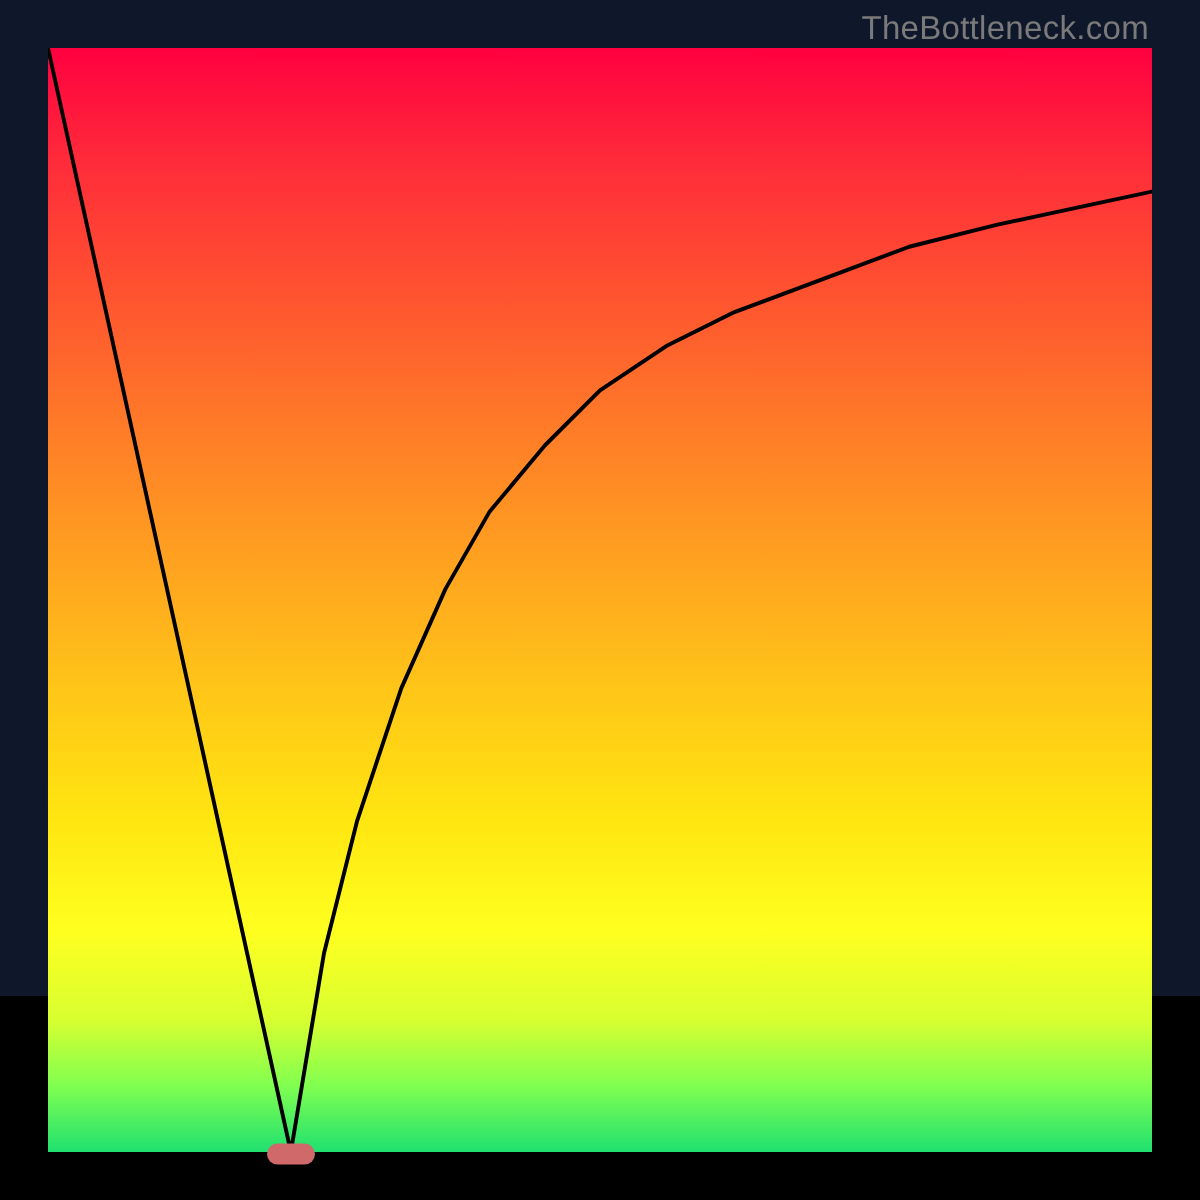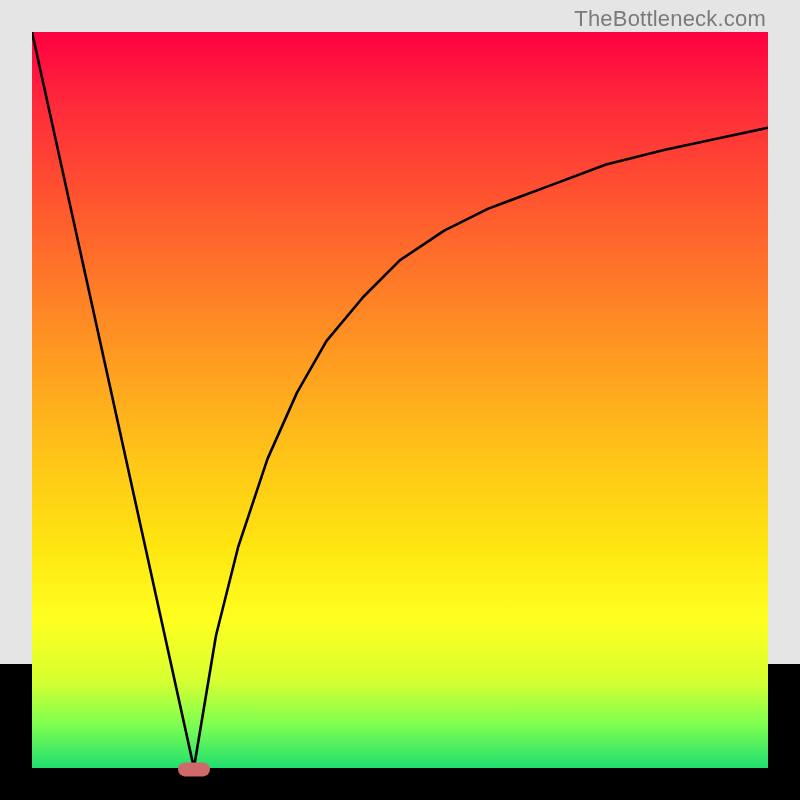--- a/index.html
+++ b/index.html
@@ -8,21 +8,21 @@
     width: 800px;
     height: 800px;
     overflow: hidden;
     background: #000;
     font-family: Arial, Helvetica, sans-serif;
   }
   .frame {
     position: relative;
     width: 800px;
     height: 664px;
-    background: #e5e5e5;
+    background: #0f172a;
   }
   .plot-area {
     position: absolute;
     left: 32px;
     top: 32px;
     width: 736px;
     height: 736px;
     
     background: linear-gradient(
       to bottom,

